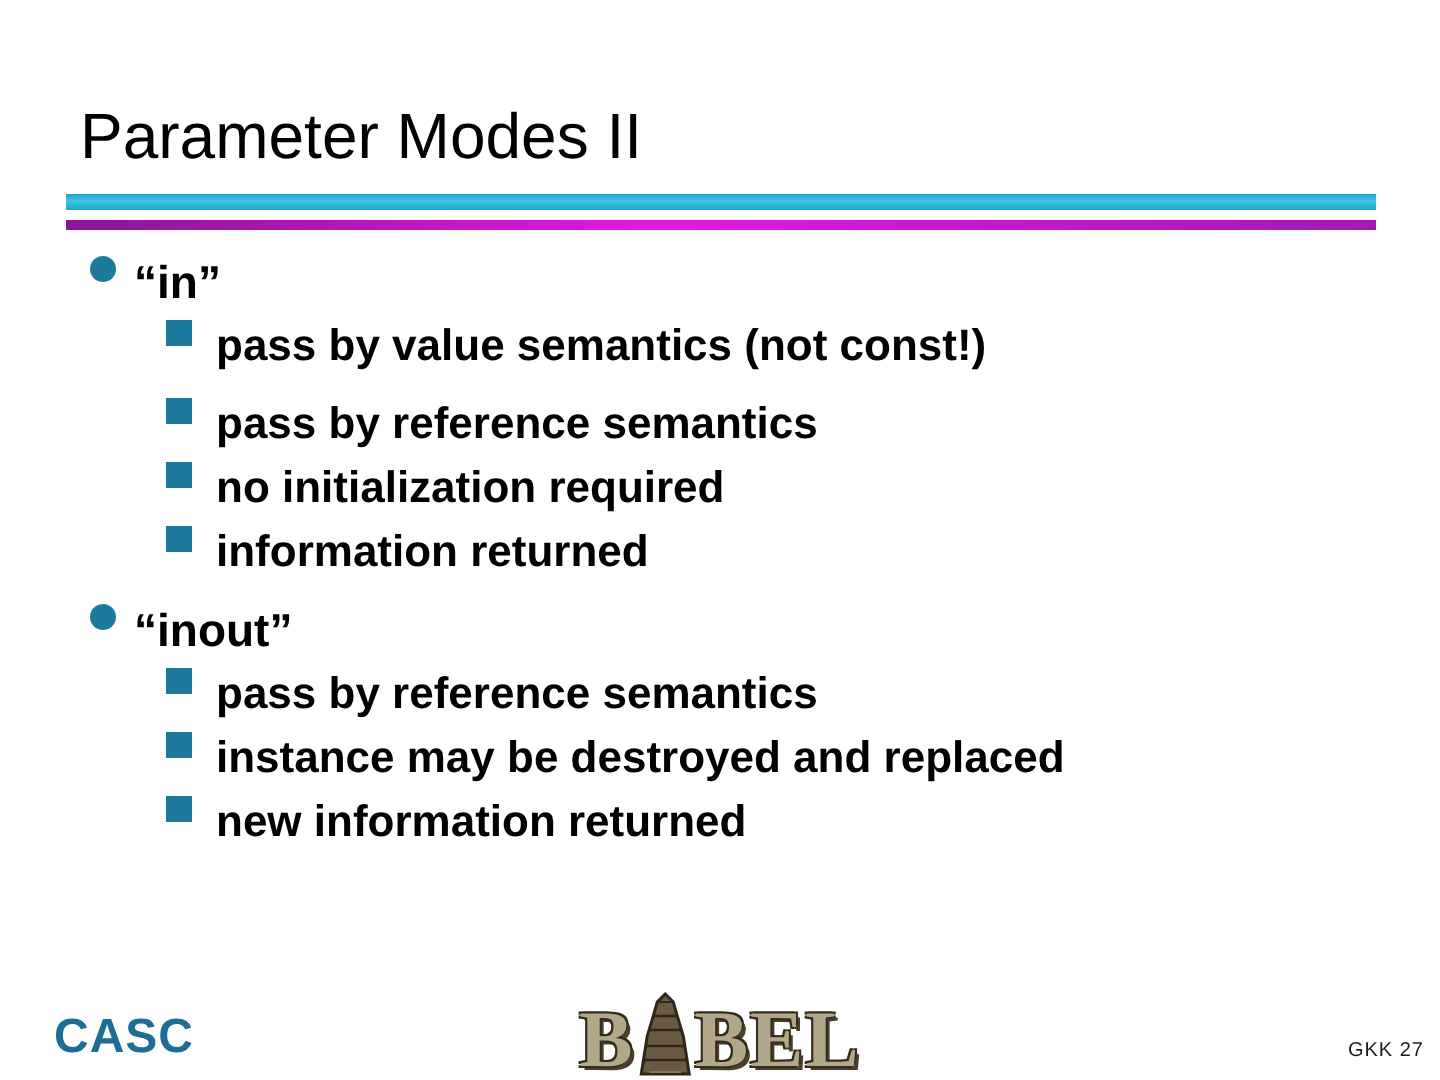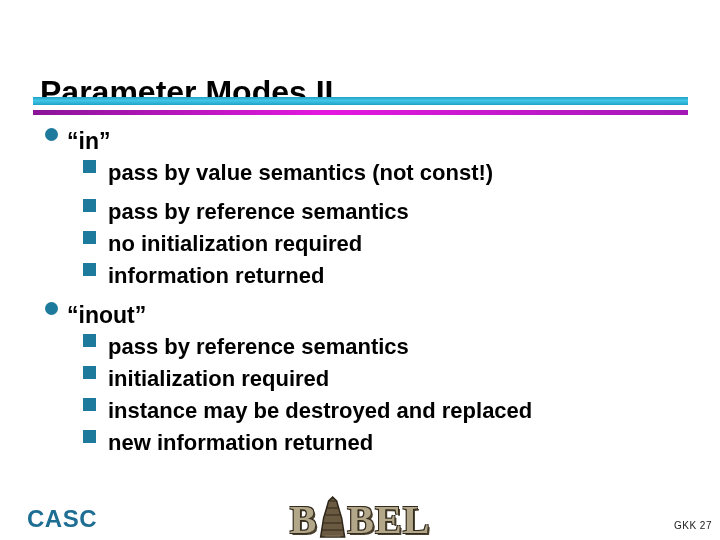--- a/index.html
+++ b/index.html
@@ -9,24 +9,23 @@
     font-family: "Liberation Sans", sans-serif;
     position: relative;
     overflow: hidden;
   }
   .slide { position: absolute; inset: 0; }
 
   .title {
     position: absolute;
     left: 40px; top: 50px;
     font-size: 32px;
-    font-weight: bold;
+    font-weight: normal;
     color: var(--title-color, #000);
     letter-spacing: 0px;
-    margin-top: 24px;
   }
 
   .rule-cyan {
     position: absolute;
     left: 33px; top: 97px;
     width: 655px; height: 8px;
     background: linear-gradient(180deg, #1ea3c9 0%, #43c6e5 45%, #1ea3c9 100%);
   }
   .rule-magenta {
     position: absolute;
@@ -151,24 +150,20 @@
       <div class="row l1">
         <span class="bullet-circle"></span>
         <span>“inout”</span>
       </div>
       <div class="row l2">
         <span class="bullet-square"></span>
         <span>pass by reference semantics</span>
       </div>
       <div class="row l2">
         <span class="bullet-square"></span>
-        <span>initialization required</span>
-      </div>
-      <div class="row l2">
-        <span class="bullet-square"></span>
         <span>instance may be destroyed and replaced</span>
       </div>
       <div class="row l2">
         <span class="bullet-square"></span>
         <span>new information returned</span>
       </div>
     </div>
 
   </div>
 

